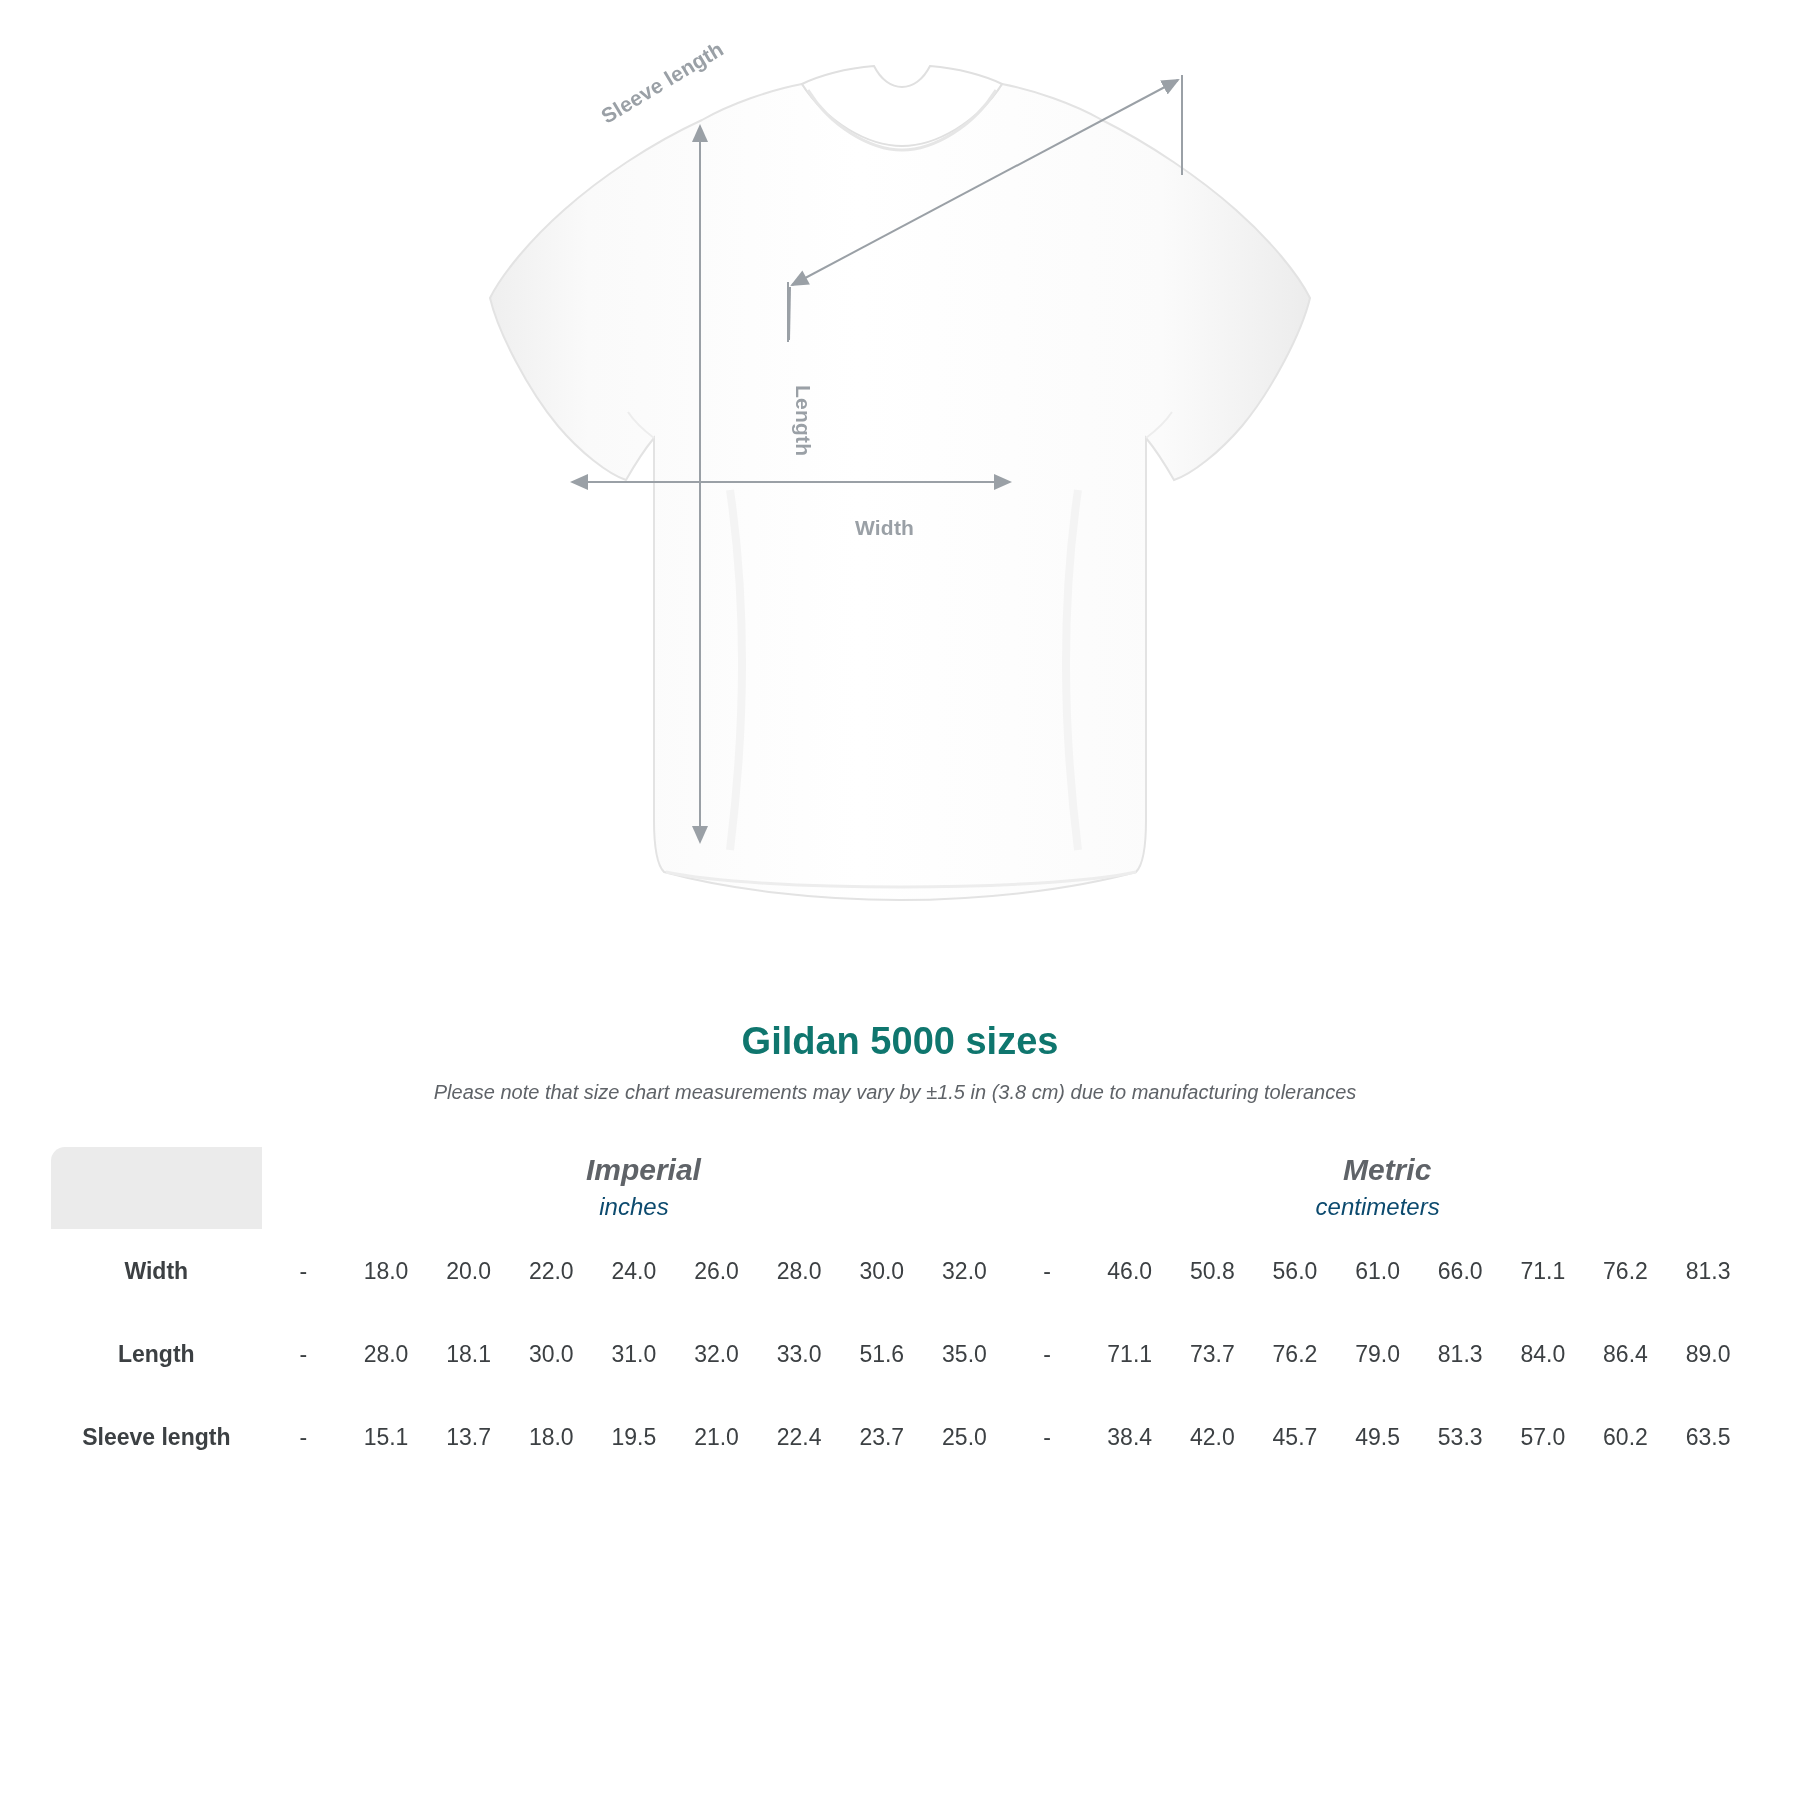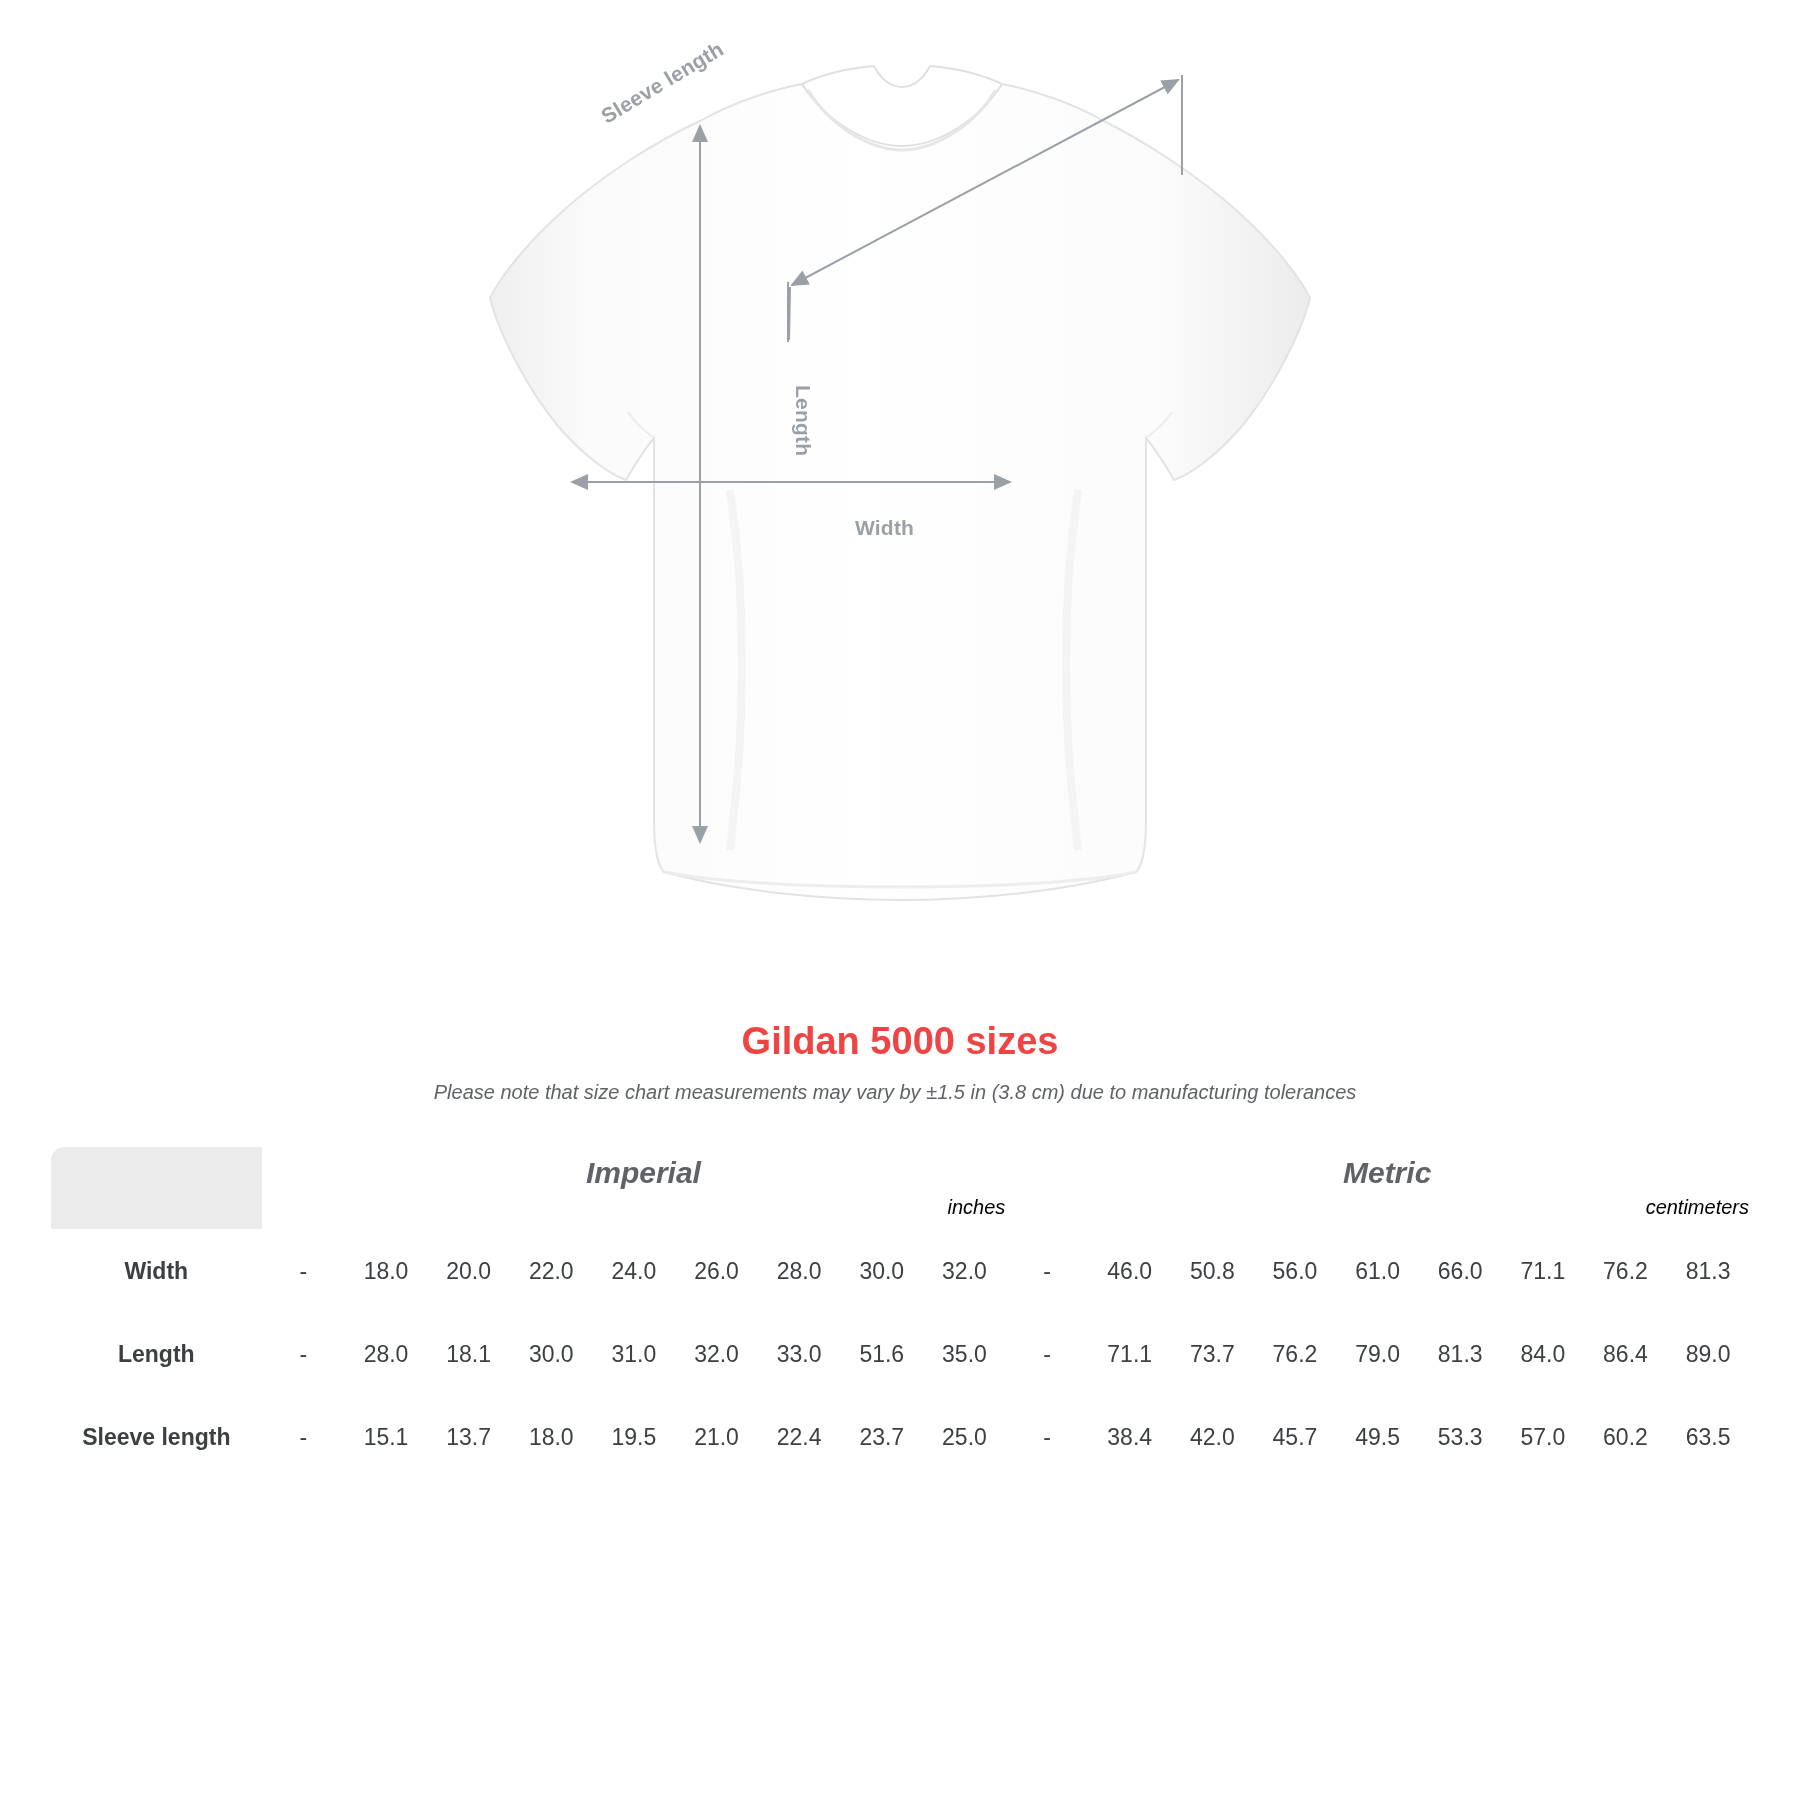--- a/index.html
+++ b/index.html
@@ -75,21 +75,21 @@
   }
 
   
   .heading-block {
     text-align: center;
     margin-top: 0px;
   }
   .chart-title {
     font-size: 38px;
     font-weight: bold;
-    color: #ef4444;
+    color: #0f766e;
     margin: 0 0 18px 0;
   }
   .chart-note {
     font-size: 20px;
     font-style: italic;
     color: #5f6368;
     margin: 0 10px 42px 0;
   }
 
   
@@ -117,25 +117,24 @@
   }
   .unit-head .unit-name {
     font-size: 30px;
     font-style: italic;
     font-weight: bold;
     color: #5f6368;
     line-height: 1.25;
     margin-left: 19px;
   }
   .unit-head .unit-sub {
-    font-size: 20px;
+    font-size: 24px;
     font-style: italic;
-    color: #000000;
+    color: #0c4a6e;
     line-height: 1.5;
-    text-align: right;
   }
   .corner-cell {
     background: #ebebeb !important;
   }
   .size-head td {
     background: #ffffff;
     font-weight: bold;
     font-size: 25px;
     color: #3c4043;
     height: 90px;

